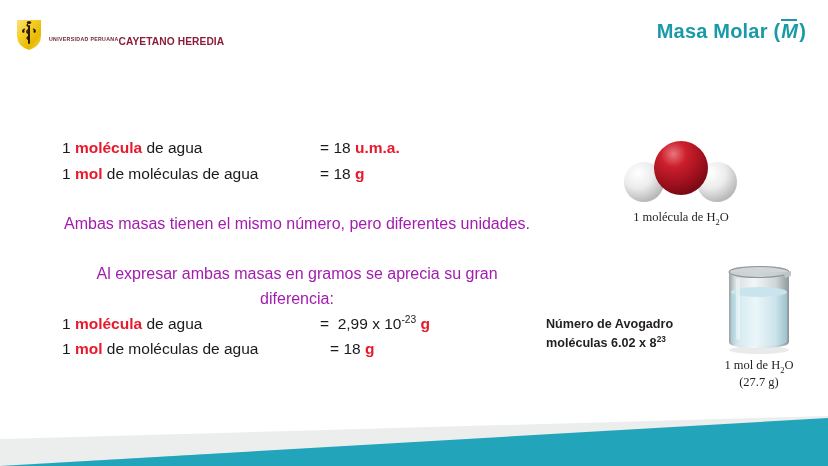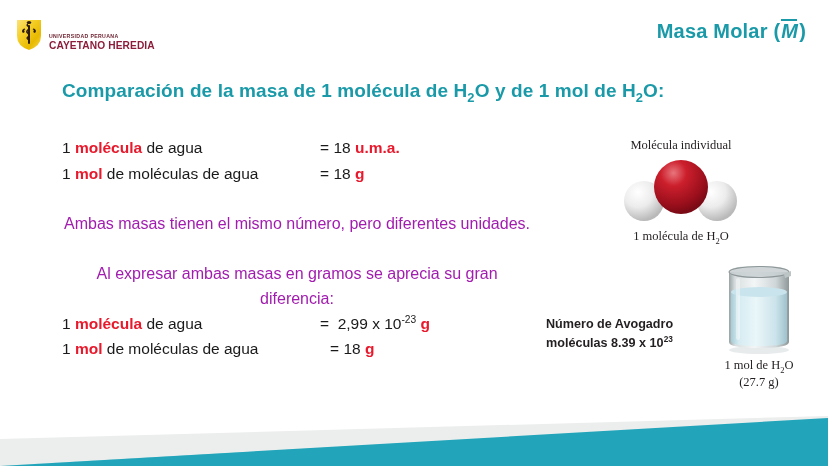--- a/index.html
+++ b/index.html
@@ -35,21 +35,21 @@
     gap: 7px;
   }
   .logo-shield {
     width: 26px;
     height: 32px;
     flex: 0 0 auto;
     position: relative;
   }
   .logo-text {
     display: flex;
-    flex-direction: column;
+    flex-direction: row;
     justify-content: flex-start;
     line-height: 1;
     margin-top: 15px;
   }
   .logo-line1 {
     font-size: 5.2px;
     letter-spacing: 0.35px;
     color: #6d2230;
     font-weight: bold;
     margin-bottom: 2px;
@@ -248,21 +248,20 @@
       </svg>
     </div>
     <div class="logo-text">
       <div class="logo-line1">UNIVERSIDAD PERUANA</div>
       <div class="logo-line2">CAYETANO HEREDIA</div>
     </div>
   </div>
 
   <div class="slide-title"><span>Masa Molar (</span><span class="mbar">M</span><span>)</span></div>
 
-  <div class="heading"><span>Comparación de la masa de 1 molécula de H</span><sub>2</sub><span>O y de 1 mol de H</span><sub>2</sub><span>O:</span></div>
 
   <div class="body-block">
 
     <div class="eq-row">
       <span class="eq-left"><span>1</span>
         <span class="red">molécula</span>
         <span>de agua</span></span>
       <span class="eq-right"><span>=</span>
         <span>18</span>
         <span class="red">u.m.a.</span></span>
@@ -297,21 +296,20 @@
           <span>de moléculas de agua</span></span>
         <span class="eq-right"><span>=</span>
           <span>18</span>
           <span class="red">g</span></span>
       </div>
     </div>
 
   </div>
 
   <div class="fig-molecule">
-    <div class="fig-title-serif">Molécula individual</div>
     <div class="molecule-art">
       <svg width="130" height="66" viewBox="0 0 130 66">
         <defs>
           <radialGradient id="hGrad" cx="35%" cy="28%" r="72%">
             <stop offset="0%" stop-color="#ffffff"></stop>
             <stop offset="52%" stop-color="#ececec"></stop>
             <stop offset="100%" stop-color="#b9b9b9"></stop>
           </radialGradient>
           <radialGradient id="oGrad" cx="36%" cy="24%" r="75%">
             <stop offset="0%" stop-color="#e8757c"></stop>
@@ -325,21 +323,21 @@
         <circle cx="65" cy="30" r="27" fill="url(#oGrad)"></circle>
       </svg>
     </div>
     <div class="fig-caption-serif">
       <div><span>1 molécula de H</span><sub>2</sub><span>O</span></div>
     </div>
   </div>
 
   <div class="avogadro">
     <div>Número de Avogadro</div>
-    <div><span>moléculas 8.39 x 10</span><sup>23</sup></div>
+    <div><span>moléculas 6.02 x 8</span><sup>23</sup></div>
   </div>
 
   <div class="fig-beaker">
     <div class="beaker-art">
       <svg width="76" height="92" viewBox="0 0 76 92">
         <defs>
           <linearGradient id="glassGrad" x1="0" y1="0" x2="1" y2="0">
             <stop offset="0%" stop-color="#9aa3a5"></stop>
             <stop offset="10%" stop-color="#d8dedf"></stop>
             <stop offset="42%" stop-color="#f3f6f7"></stop>

